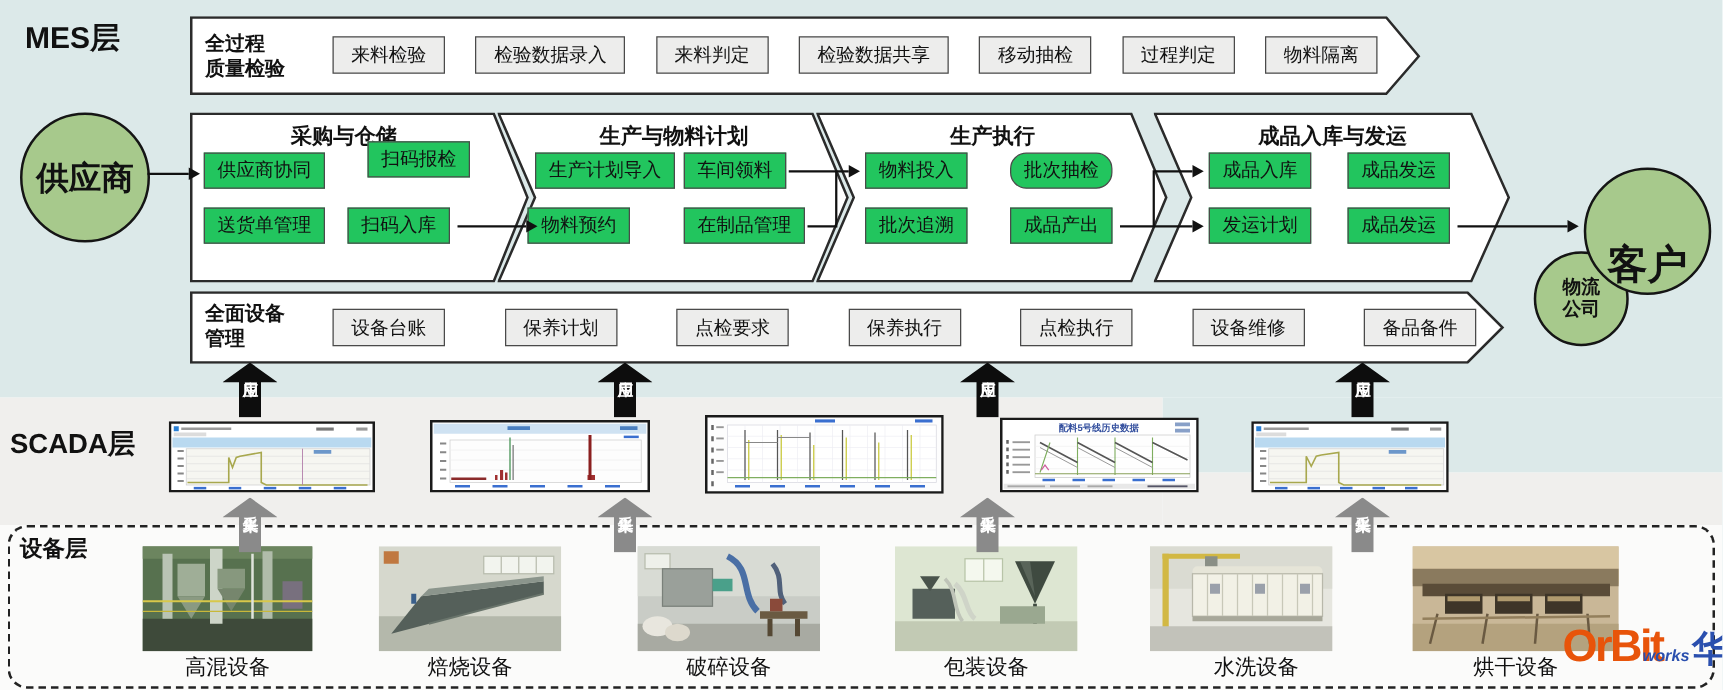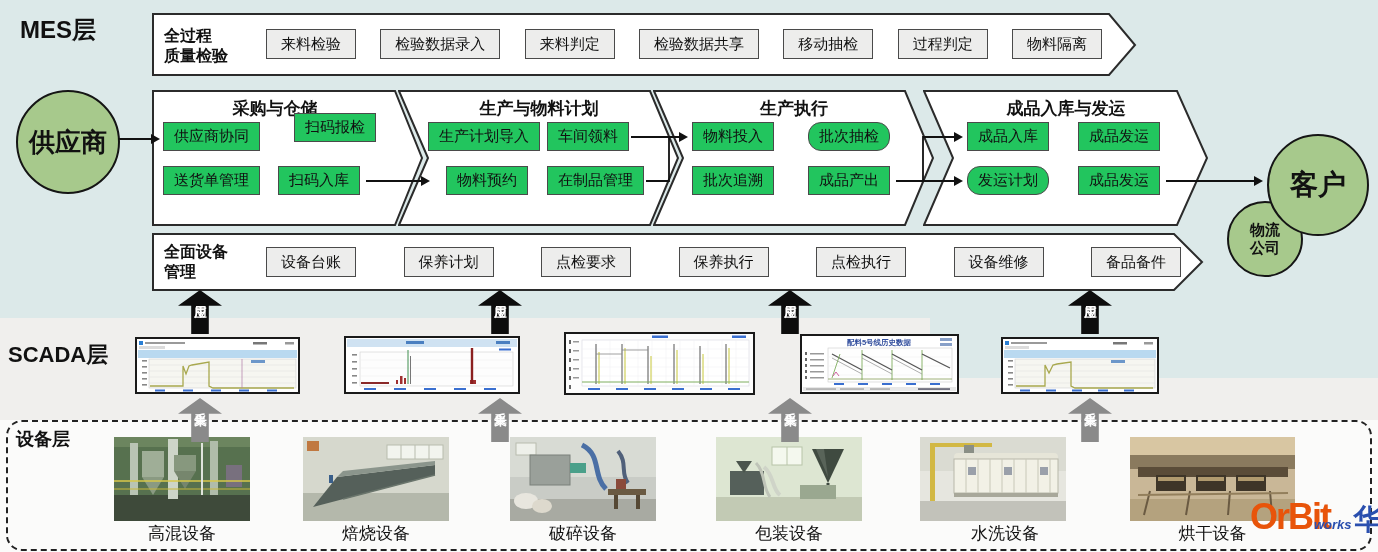--- a/index.html
+++ b/index.html
@@ -25,21 +25,21 @@
 
   .chev{position:absolute;top:90px;height:136px;}
   .chev-title{position:absolute;top:7px;left:0;right:0;text-align:center;font-weight:bold;font-size:17px;}
   .pbox{position:absolute;height:27px;background:#22c55e;border:1.5px solid #4a4a4a;
         display:inline-flex;align-items:center;justify-content:center;font-size:15px;
         white-space:nowrap;padding:0 10px;}
 
   .circle{position:absolute;border-radius:50%;background:#a7c98c;border:2px solid #151515;
           display:flex;align-items:center;justify-content:center;font-weight:bold;text-align:center;}
   .c-supplier{left:16px;top:90px;width:100px;height:100px;font-size:26px;z-index:4;}
-  .c-customer{left:1267px;top:134px;width:98px;height:98px;font-size:28px;z-index:5;}
+  .c-customer{left:1267px;top:134px;width:98px;height:98px;font-size:32px;z-index:5;align-items:flex-end;}
   .c-logistics{left:1227px;top:201px;width:72px;height:72px;font-size:15px;z-index:4;line-height:1.2;}
   .c-logistics span{width:34px;word-break:break-all;}
 
   .blockarrow{position:absolute;width:44px;height:44px;display:flex;justify-content:center;z-index:6;
     clip-path:polygon(50% 0,100% 36%,70% 36%,70% 100%,30% 100%,30% 36%,0 36%);}
   .blockarrow span{writing-mode:vertical-rl;text-orientation:upright;color:#fff;font-weight:bold;
     font-size:12.5px;letter-spacing:1px;margin-top:5px;}
   .ba-apply{background:#0d0d0d;top:290px;}
   .ba-collect{background:#8a8a8a;top:398px;}
 
@@ -100,21 +100,21 @@
     <div class="pbox" style="left:126px;top:76px;">扫码入库</div>
   </div>
 
   <div class="chev" style="left:398px;width:282px;">
     <svg width="282" height="136">
       <polygon points="1,1 252,1 280,68 252,135 1,135 30,68" fill="#ffffff" stroke="#2b2b2b" stroke-width="2"></polygon>
     </svg>
     <div class="chev-title" style="padding-left:28px;padding-right:28px;">生产与物料计划</div>
     <div class="pbox" style="left:30px;top:32px;">生产计划导入</div>
     <div class="pbox" style="left:149px;top:32px;">车间领料</div>
-    <div class="pbox" style="left:48px;top:76px;">物料预约</div>
+    <div class="pbox" style="left:24px;top:76px;">物料预约</div>
     <div class="pbox" style="left:149px;top:76px;">在制品管理</div>
   </div>
 
   <div class="chev" style="left:653px;width:282px;">
     <svg width="282" height="136">
       <polygon points="1,1 252,1 280,68 252,135 1,135 30,68" fill="#ffffff" stroke="#2b2b2b" stroke-width="2"></polygon>
     </svg>
     <div class="chev-title" style="padding-left:28px;padding-right:28px;">生产执行</div>
     <div class="pbox" style="left:39px;top:32px;">物料投入</div>
     <div class="pbox" style="left:155px;top:32px;border-radius:13px;">批次抽检</div>
@@ -122,21 +122,21 @@
     <div class="pbox" style="left:155px;top:76px;">成品产出</div>
   </div>
 
   <div class="chev" style="left:923px;width:286px;">
     <svg width="286" height="136">
       <polygon points="1,1 254,1 284,68 254,135 1,135 30,68" fill="#ffffff" stroke="#2b2b2b" stroke-width="2"></polygon>
     </svg>
     <div class="chev-title" style="padding-left:28px;padding-right:28px;">成品入库与发运</div>
     <div class="pbox" style="left:44px;top:32px;">成品入库</div>
     <div class="pbox" style="left:155px;top:32px;">成品发运</div>
-    <div class="pbox" style="left:44px;top:76px;border-radius:13px;">发运计划</div>
+    <div class="pbox" style="left:44px;top:76px;">发运计划</div>
     <div class="pbox" style="left:155px;top:76px;">成品发运</div>
   </div>
 
   <div class="bar" style="left:152px;top:233px;width:1052px;height:58px;">
     <svg width="1052" height="58">
       <polygon points="1,1 1022,1 1050,29 1022,57 1,57" fill="#ffffff" stroke="#2b2b2b" stroke-width="2"></polygon>
     </svg>
     <div class="bar-title" style="top:9px;">
       <div>全面设备</div>
       <div>管理</div>

